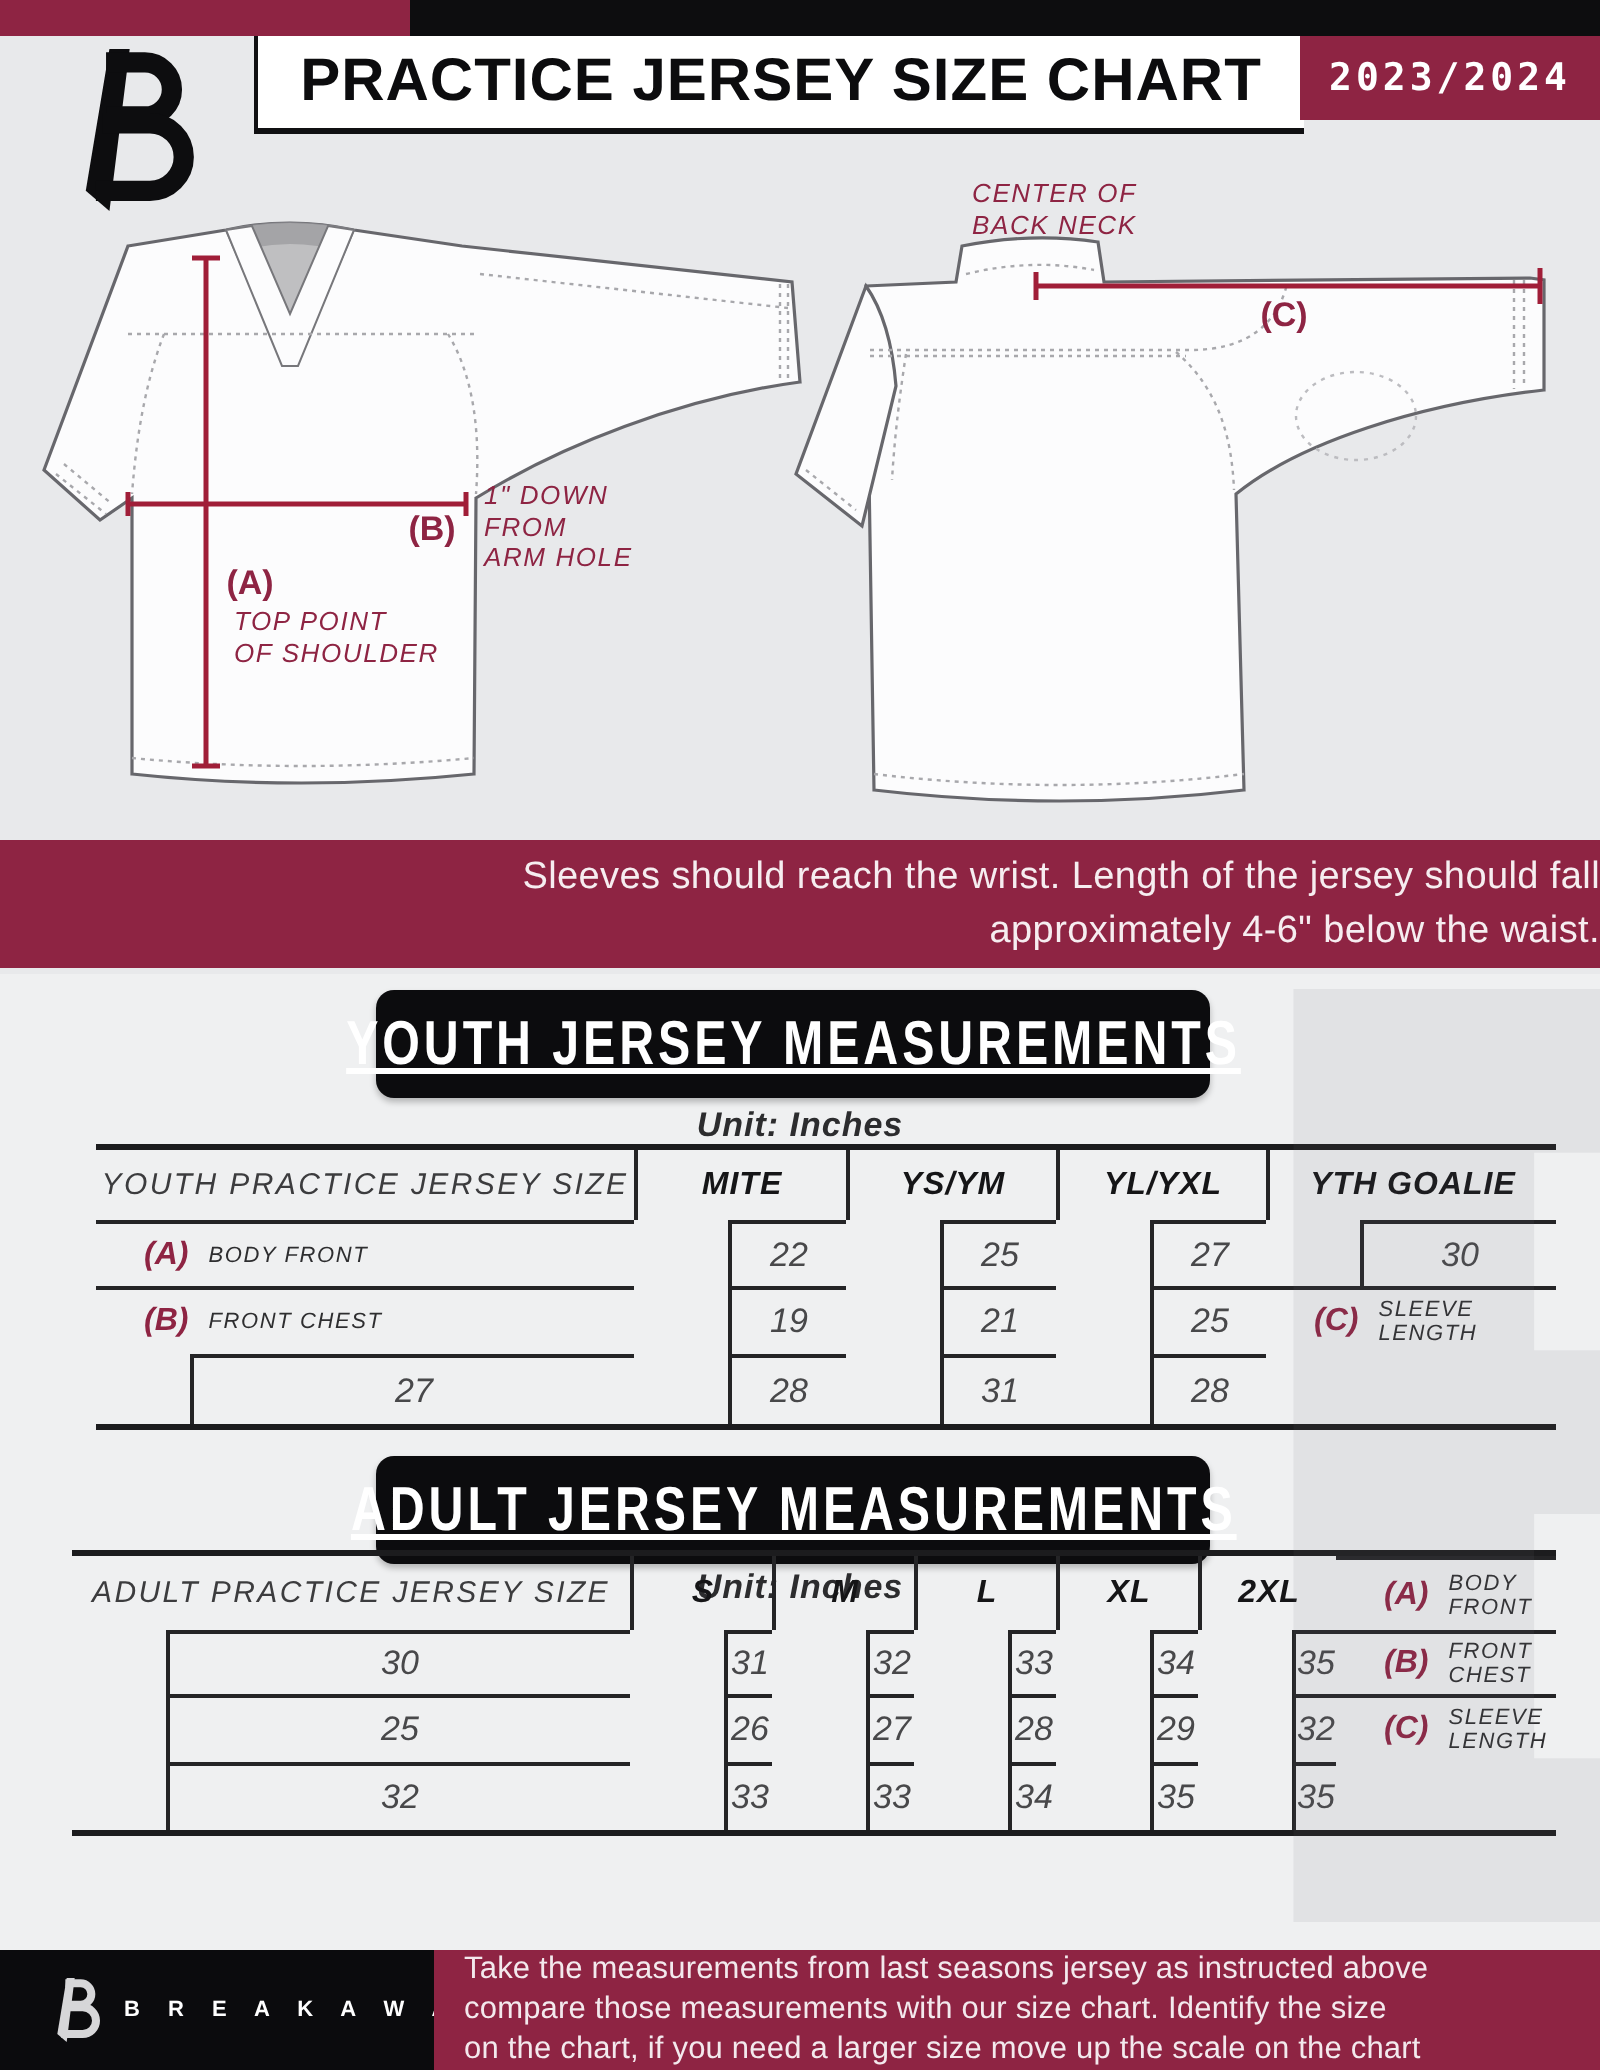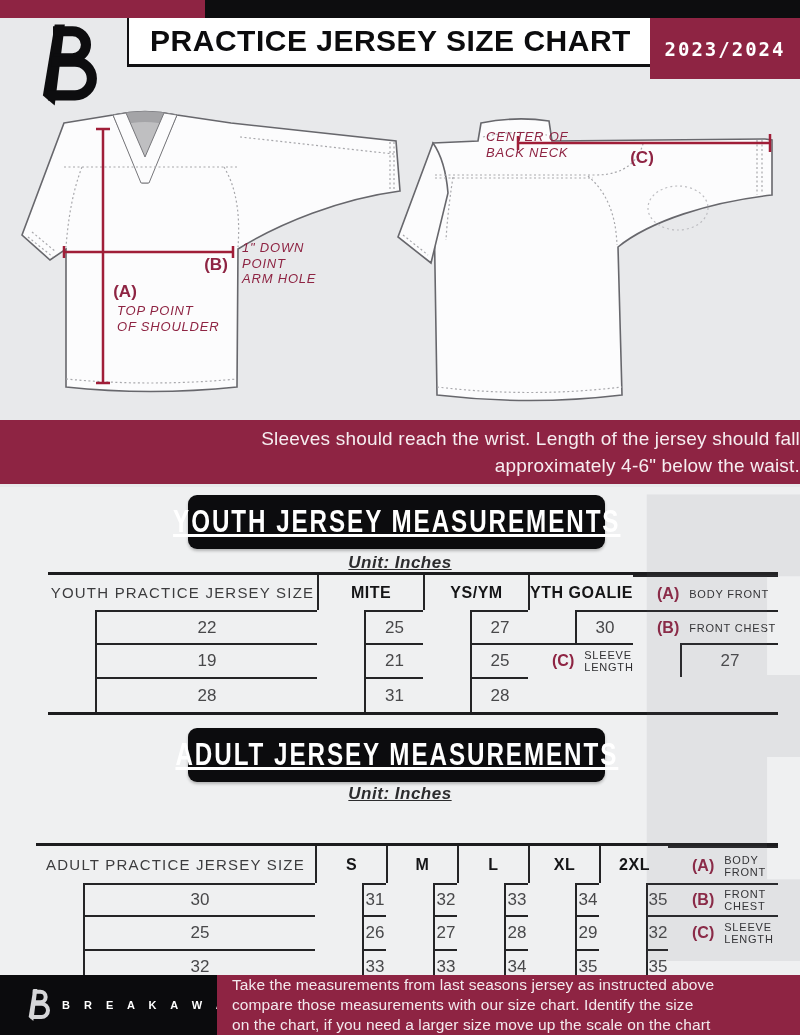--- a/index.html
+++ b/index.html
@@ -14,21 +14,21 @@
   
   .strip-maroon{left:0;top:0;width:205px;height:18px;background:#8E2443;}
   .strip-black{left:205px;top:0;width:595px;height:18px;background:#0d0d0f;}
   .title-box{
     left:127px;top:18px;width:523px;height:46px;background:#ffffff;
     border-left:2px solid #101012;border-bottom:3px solid #101012;
     display:flex;align-items:center;justify-content:center;
     font-size:30px;font-weight:700;letter-spacing:.5px;color:#0c0c0e;white-space:nowrap;
   }
   .season-box{
-    left:650px;top:18px;width:150px;height:61px;background:#8E2443;color:#fff;
+    left:650px;top:18px;width:150px;height:42px;background:#8E2443;color:#fff;
     display:flex;align-items:center;justify-content:center;
     font-family:"DejaVu Sans Mono", monospace;font-weight:700;font-size:19px;letter-spacing:2px;
   }
   .logo-mark{left:26px;top:22px;}
 
   
   .mtag{position:absolute;color:#8E2443;font-weight:700;font-size:17px;text-align:center;width:44px;}
   .mnote{position:absolute;color:#8E2443;font-style:italic;font-size:13px;letter-spacing:.8px;line-height:15.5px;white-space:nowrap;}
 
   
@@ -41,27 +41,27 @@
   .lower-bg{left:0;top:487px;width:800px;height:488px;background:#eff0f1;}
 
   
   .pill{
     position:absolute;left:188px;width:417px;height:54px;background:#0c0c0e;border-radius:9px;
     display:flex;align-items:center;justify-content:center;color:#fff;
     box-shadow:0 2px 3px rgba(0,0,0,.25);
     text-decoration:underline;
   }
   .pill span{display:inline-block;transform:scaleX(.78);font-size:31px;font-weight:700;letter-spacing:2.5px;white-space:nowrap;}
-  .unit{position:absolute;left:0;width:800px;text-align:center;font-style:italic;font-weight:600;font-size:17px;color:#2c2c2e;letter-spacing:.5px;text-decoration:underline;}
+  .unit{position:absolute;left:0;width:800px;text-align:center;font-style:italic;font-weight:600;font-size:17px;color:#2c2c2e;letter-spacing:.5px;}
 
   
   .sizetable{position:absolute;display:grid;border-top:3px solid #1c1c1e;border-bottom:3px solid #1c1c1e;}
   #youth-table{left:48px;top:572px;grid-template-columns:269px 106px 105px 105px 145px;grid-template-rows:35px 33px 34px 35px;}
-  #adult-table{left:36px;top:843px;grid-template-columns:279px 71px 71px 71px 71px 69px 110px;grid-template-rows:37px 32px 34px 34px;}
-  .cell{display:flex;align-items:center;justify-content:center;}
+  #adult-table{left:36px;top:775px;grid-template-columns:279px 71px 71px 71px 71px 69px 110px;grid-template-rows:37px 32px 34px 34px;}
+  .cell{display:flex;align-items:center;justify-content:center;font-style:italic;}
   .vline{border-left:2px solid #242426;}
   .hline{border-top:2px solid #242426;}
   .th-label{color:#3c3c3e;font-size:15px;letter-spacing:1.2px;}
   .th-size{color:#151517;font-weight:700;font-size:16px;letter-spacing:.5px;}
   .row-label{justify-content:flex-start;padding-left:24px;}
   .tag{color:#8E2443;font-weight:700;font-size:16px;margin-right:10px;}
   .rlab{color:#2e2e30;font-size:11px;letter-spacing:.8px;}
   .val{color:#48484a;font-size:17px;margin-left:47px;}
 
   
@@ -152,25 +152,25 @@
 
   
   <div class="mtag" style="left:103px;top:217px;">(A)</div>
   <div class="mnote" style="left:117px;top:238px;">
     <div>TOP POINT</div>
     <div>OF SHOULDER</div>
   </div>
   <div class="mtag" style="left:194px;top:190px;">(B)</div>
   <div class="mnote" style="left:242px;top:175px;">
     <div>1" DOWN</div>
-    <div>POINT</div>
+    <div>FROM</div>
     <div>ARM HOLE</div>
   </div>
   <div class="mtag" style="left:620px;top:83px;">(C)</div>
-  <div class="mnote" style="left:486px;top:24px;margin-top:40px;">
+  <div class="mnote" style="left:486px;top:24px;">
     <div>CENTER OF</div>
     <div>BACK NECK</div>
   </div>
 </div>
 
 <div class="abs notice">
   <div>Sleeves should reach the wrist. Length of the jersey should fall</div>
   <div>approximately 4-6" below the waist.</div>
 </div>
 
@@ -178,20 +178,21 @@
 
 <div class="pill" style="top:495px;">
   <span>YOUTH JERSEY MEASUREMENTS</span>
 </div>
 <div class="unit" style="top:553px;">Unit: Inches</div>
 
 <div class="sizetable" id="youth-table">
   <div class="cell th-label">YOUTH PRACTICE JERSEY SIZE</div>
   <div class="cell th-size vline">MITE</div>
   <div class="cell th-size vline">YS/YM</div>
+  <div class="cell th-size vline">YL/YXL</div>
   <div class="cell th-size vline">YTH GOALIE</div>
 
   <div class="cell row-label hline">
     <span class="tag">(A)</span>
       <span class="rlab">BODY FRONT</span>
   </div>
   <div class="cell val vline hline">22</div>
   <div class="cell val vline hline">25</div>
   <div class="cell val vline hline">27</div>
   <div class="cell val vline hline">30</div>

